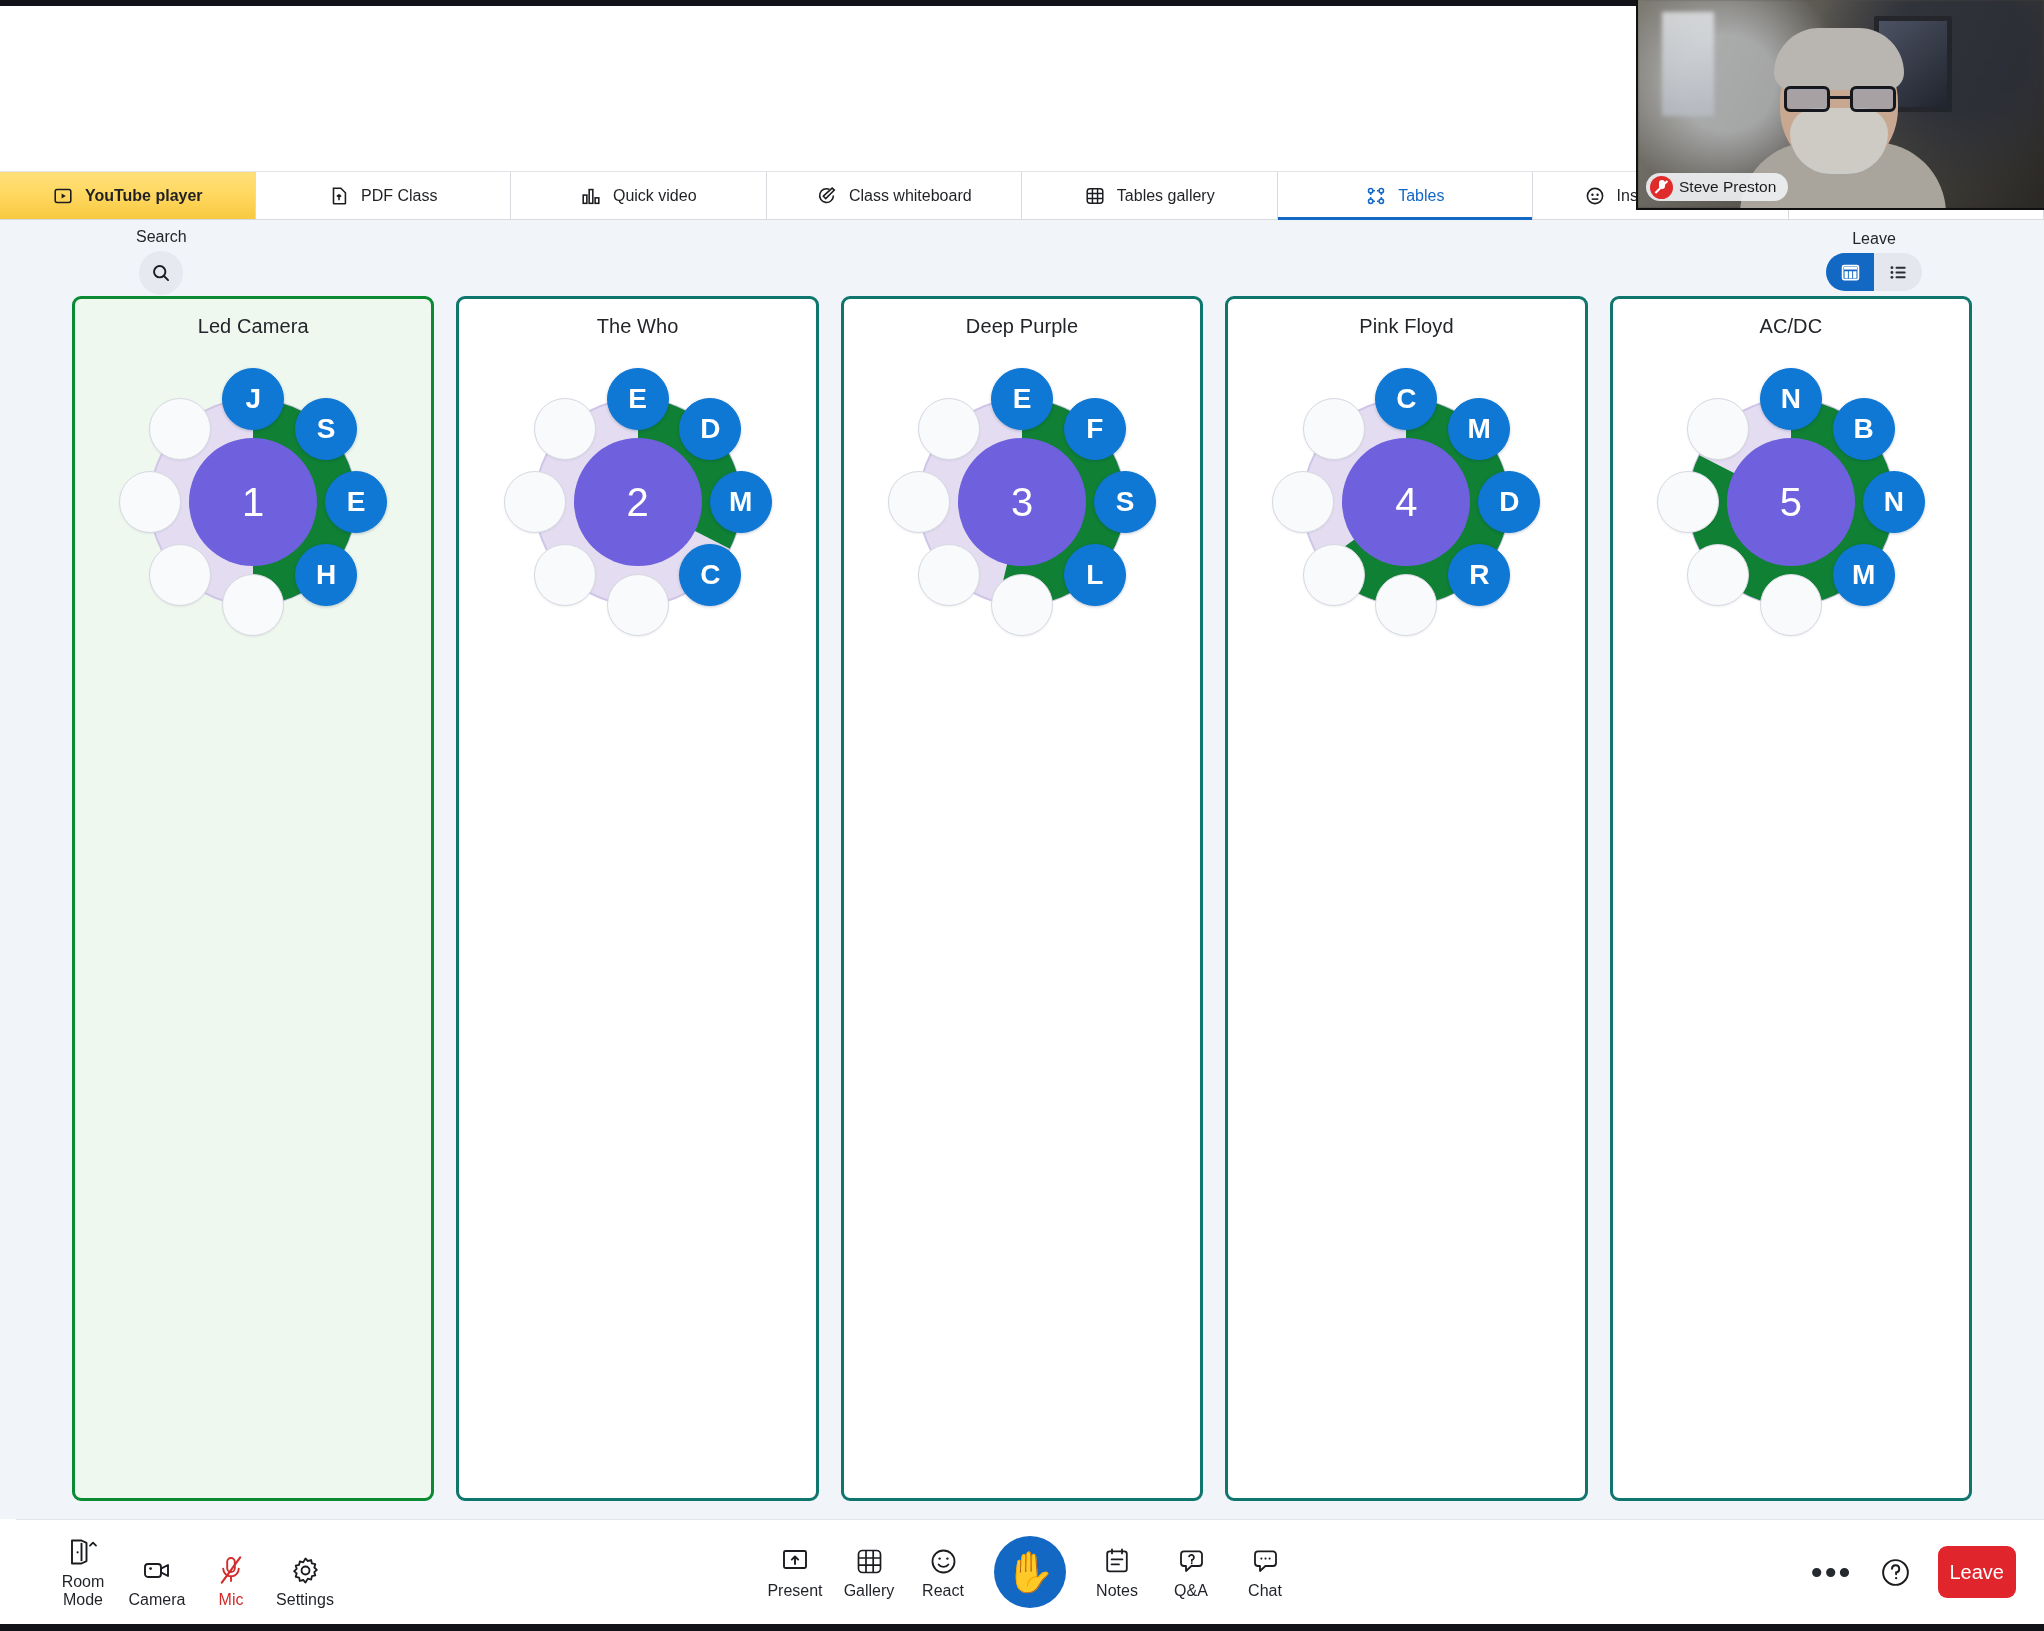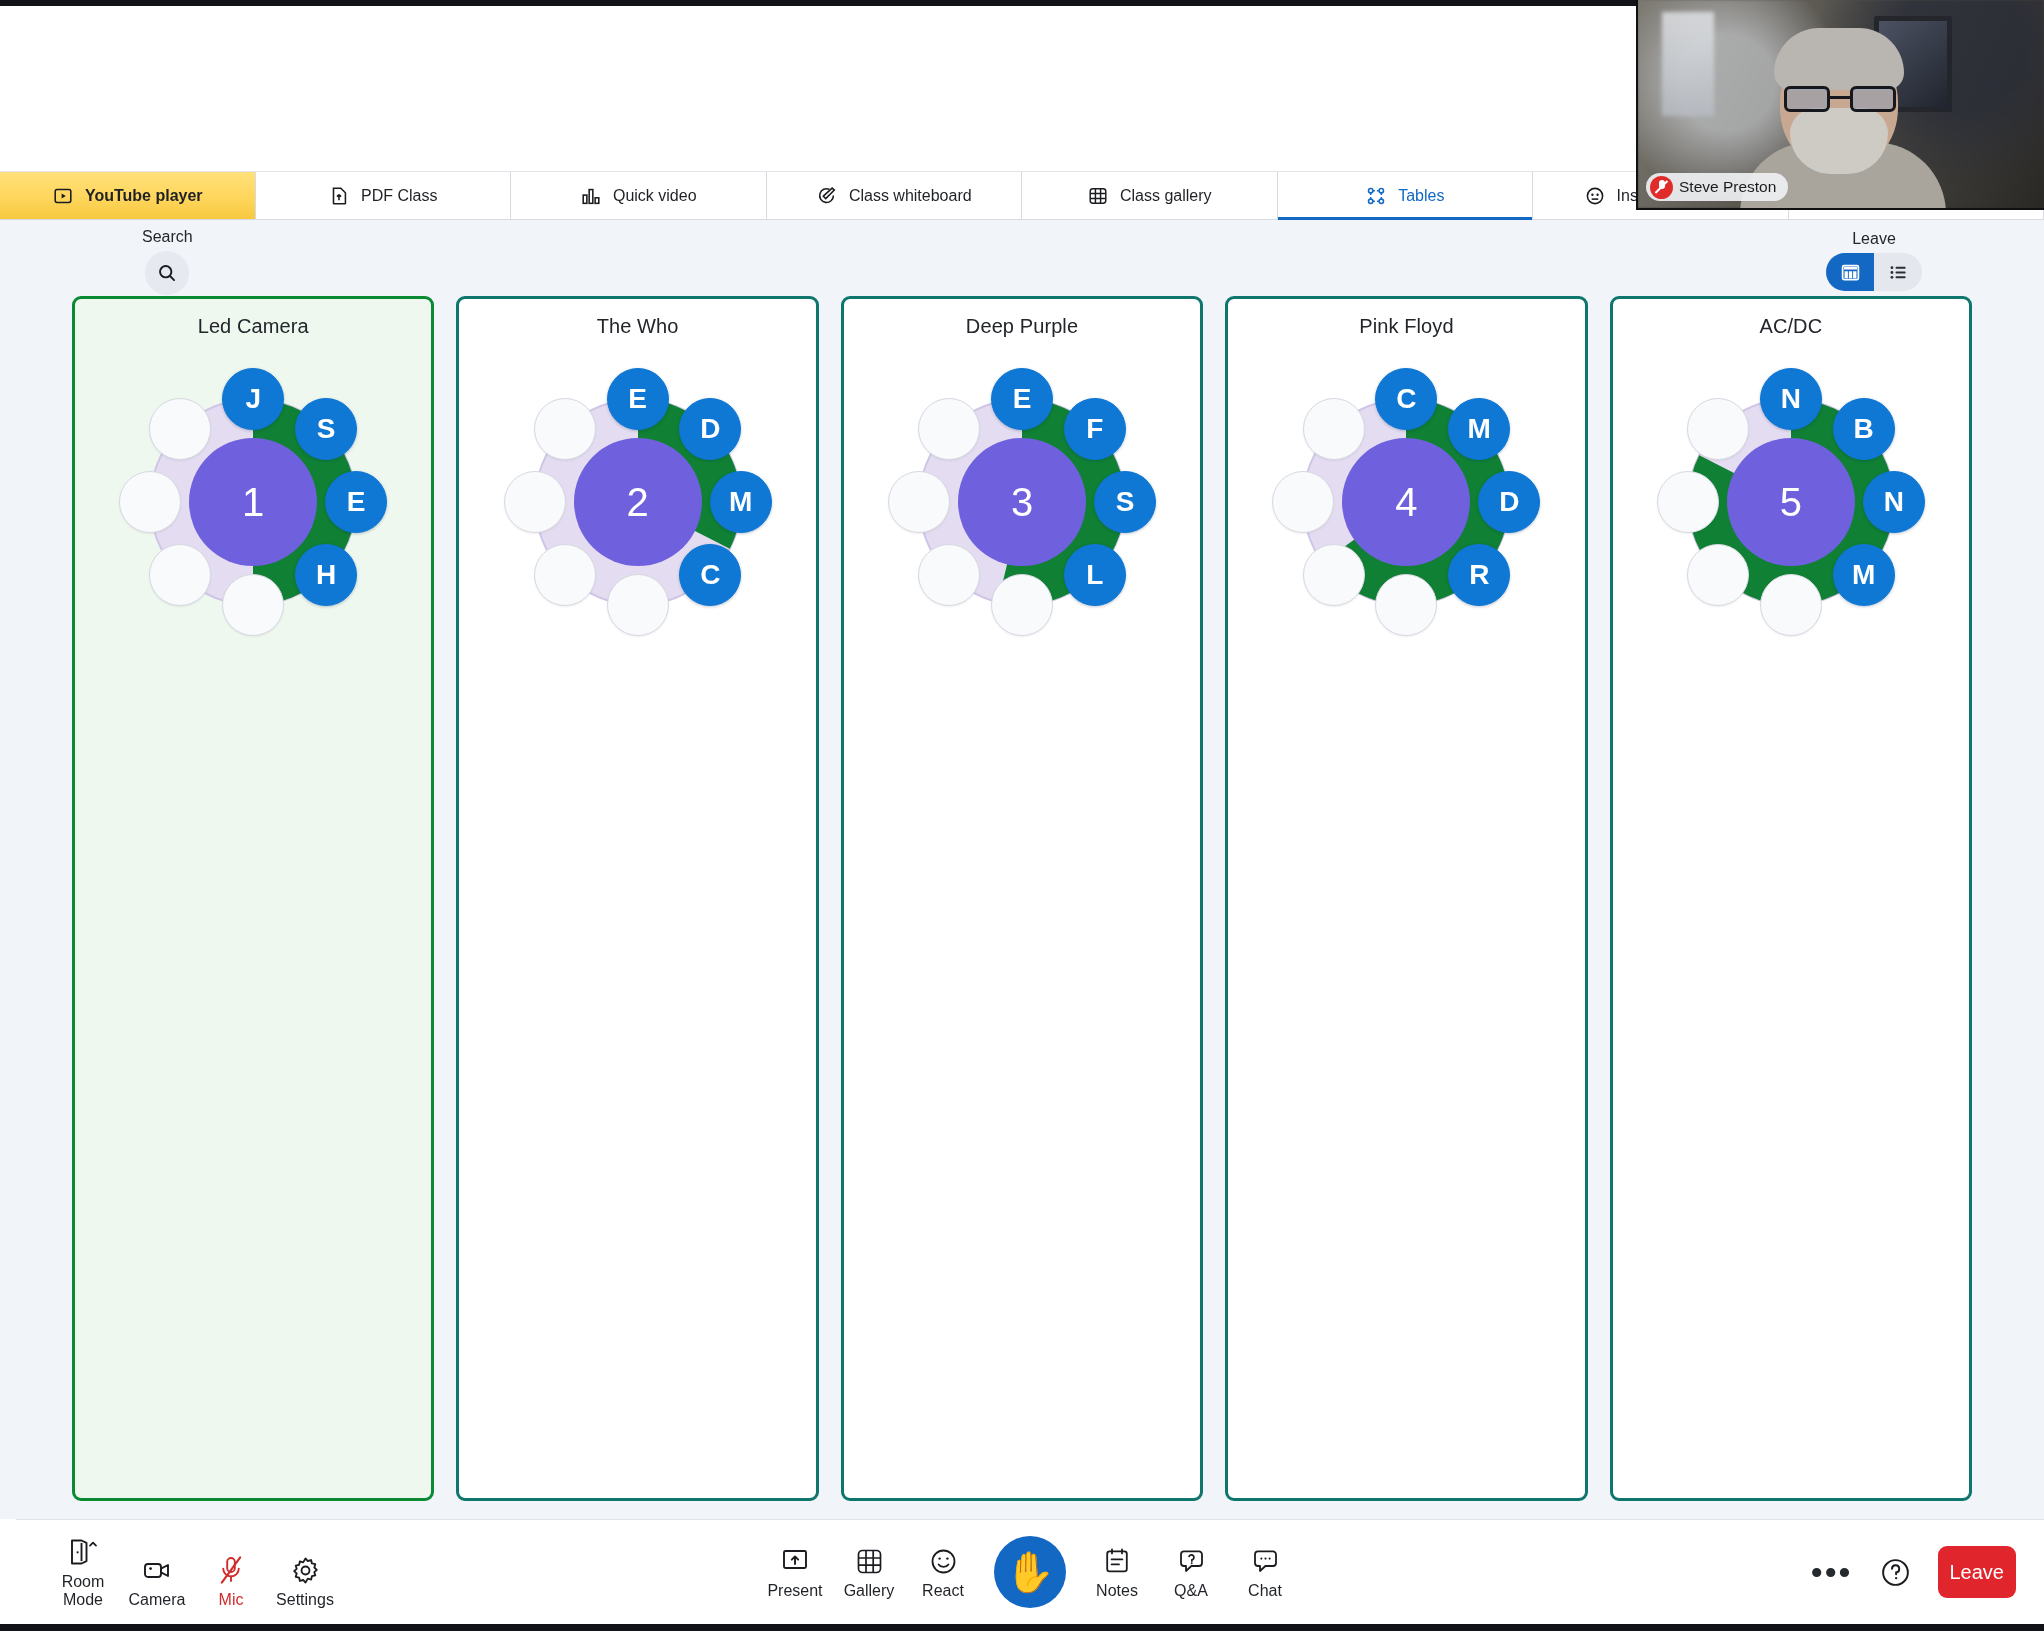--- a/index.html
+++ b/index.html
@@ -164,21 +164,21 @@
     overflow: hidden;
   }
 
   .toolrow {
     height: 76px; position: relative;
   }
   .tool-group {
     position: absolute; top: 8px;
     display: flex; flex-direction: column; align-items: center; gap: 5px;
   }
-  .tool-group.search { left: 142px; }
+  .tool-group.search { left: 136px; }
   .tool-group.view  { right: 122px; top: 10px; }
   .tool-label { font-size: 16px; color: #23262b; }
   .round-btn {
     width: 44px; height: 44px; border-radius: 50%;
     background: #e6e9f0; border: none;
     display: flex; align-items: center; justify-content: center;
     cursor: pointer;
   }
   .seg {
     display: flex; border-radius: 22px; overflow: hidden;
@@ -343,21 +343,21 @@
         <path d="M19 11.5a7.5 7.5 0 1 1-4.4-6.8"></path>
           <path d="M8 12.2l2.6 2.6L20 5.6l-2.4-2.2-9.3 8.4z"></path>
       </svg>
       <span>Class whiteboard</span>
     </div>
     <div class="tab">
       <svg class="ticon" viewBox="0 0 24 24" fill="none" stroke="#1a1c20" stroke-width="1.6">
         <rect x="3.5" y="4" width="17" height="16" rx="3"></rect>
           <path d="M3.5 9.3h17M3.5 14.7h17M9.2 4v16M14.8 4v16"></path>
       </svg>
-      <span>Class gallery</span>
+      <span>Tables gallery</span>
     </div>
     <div class="tab active">
       <svg class="ticon" viewBox="0 0 24 24" fill="none" stroke="#1268c3" stroke-width="1.7">
         <circle cx="6.2" cy="6.2" r="2.4"></circle>
           <circle cx="17.8" cy="6.2" r="2.4"></circle>
           <circle cx="6.2" cy="17.8" r="2.4"></circle>
           <circle cx="17.8" cy="17.8" r="2.4"></circle>
         <path d="M8.8 6.2h6.4M6.2 8.8v6.4M17.8 8.8v6.4M8.8 17.8h6.4" stroke-dasharray="2 2.2"></path>
       </svg>
       <span>Tables</span>

